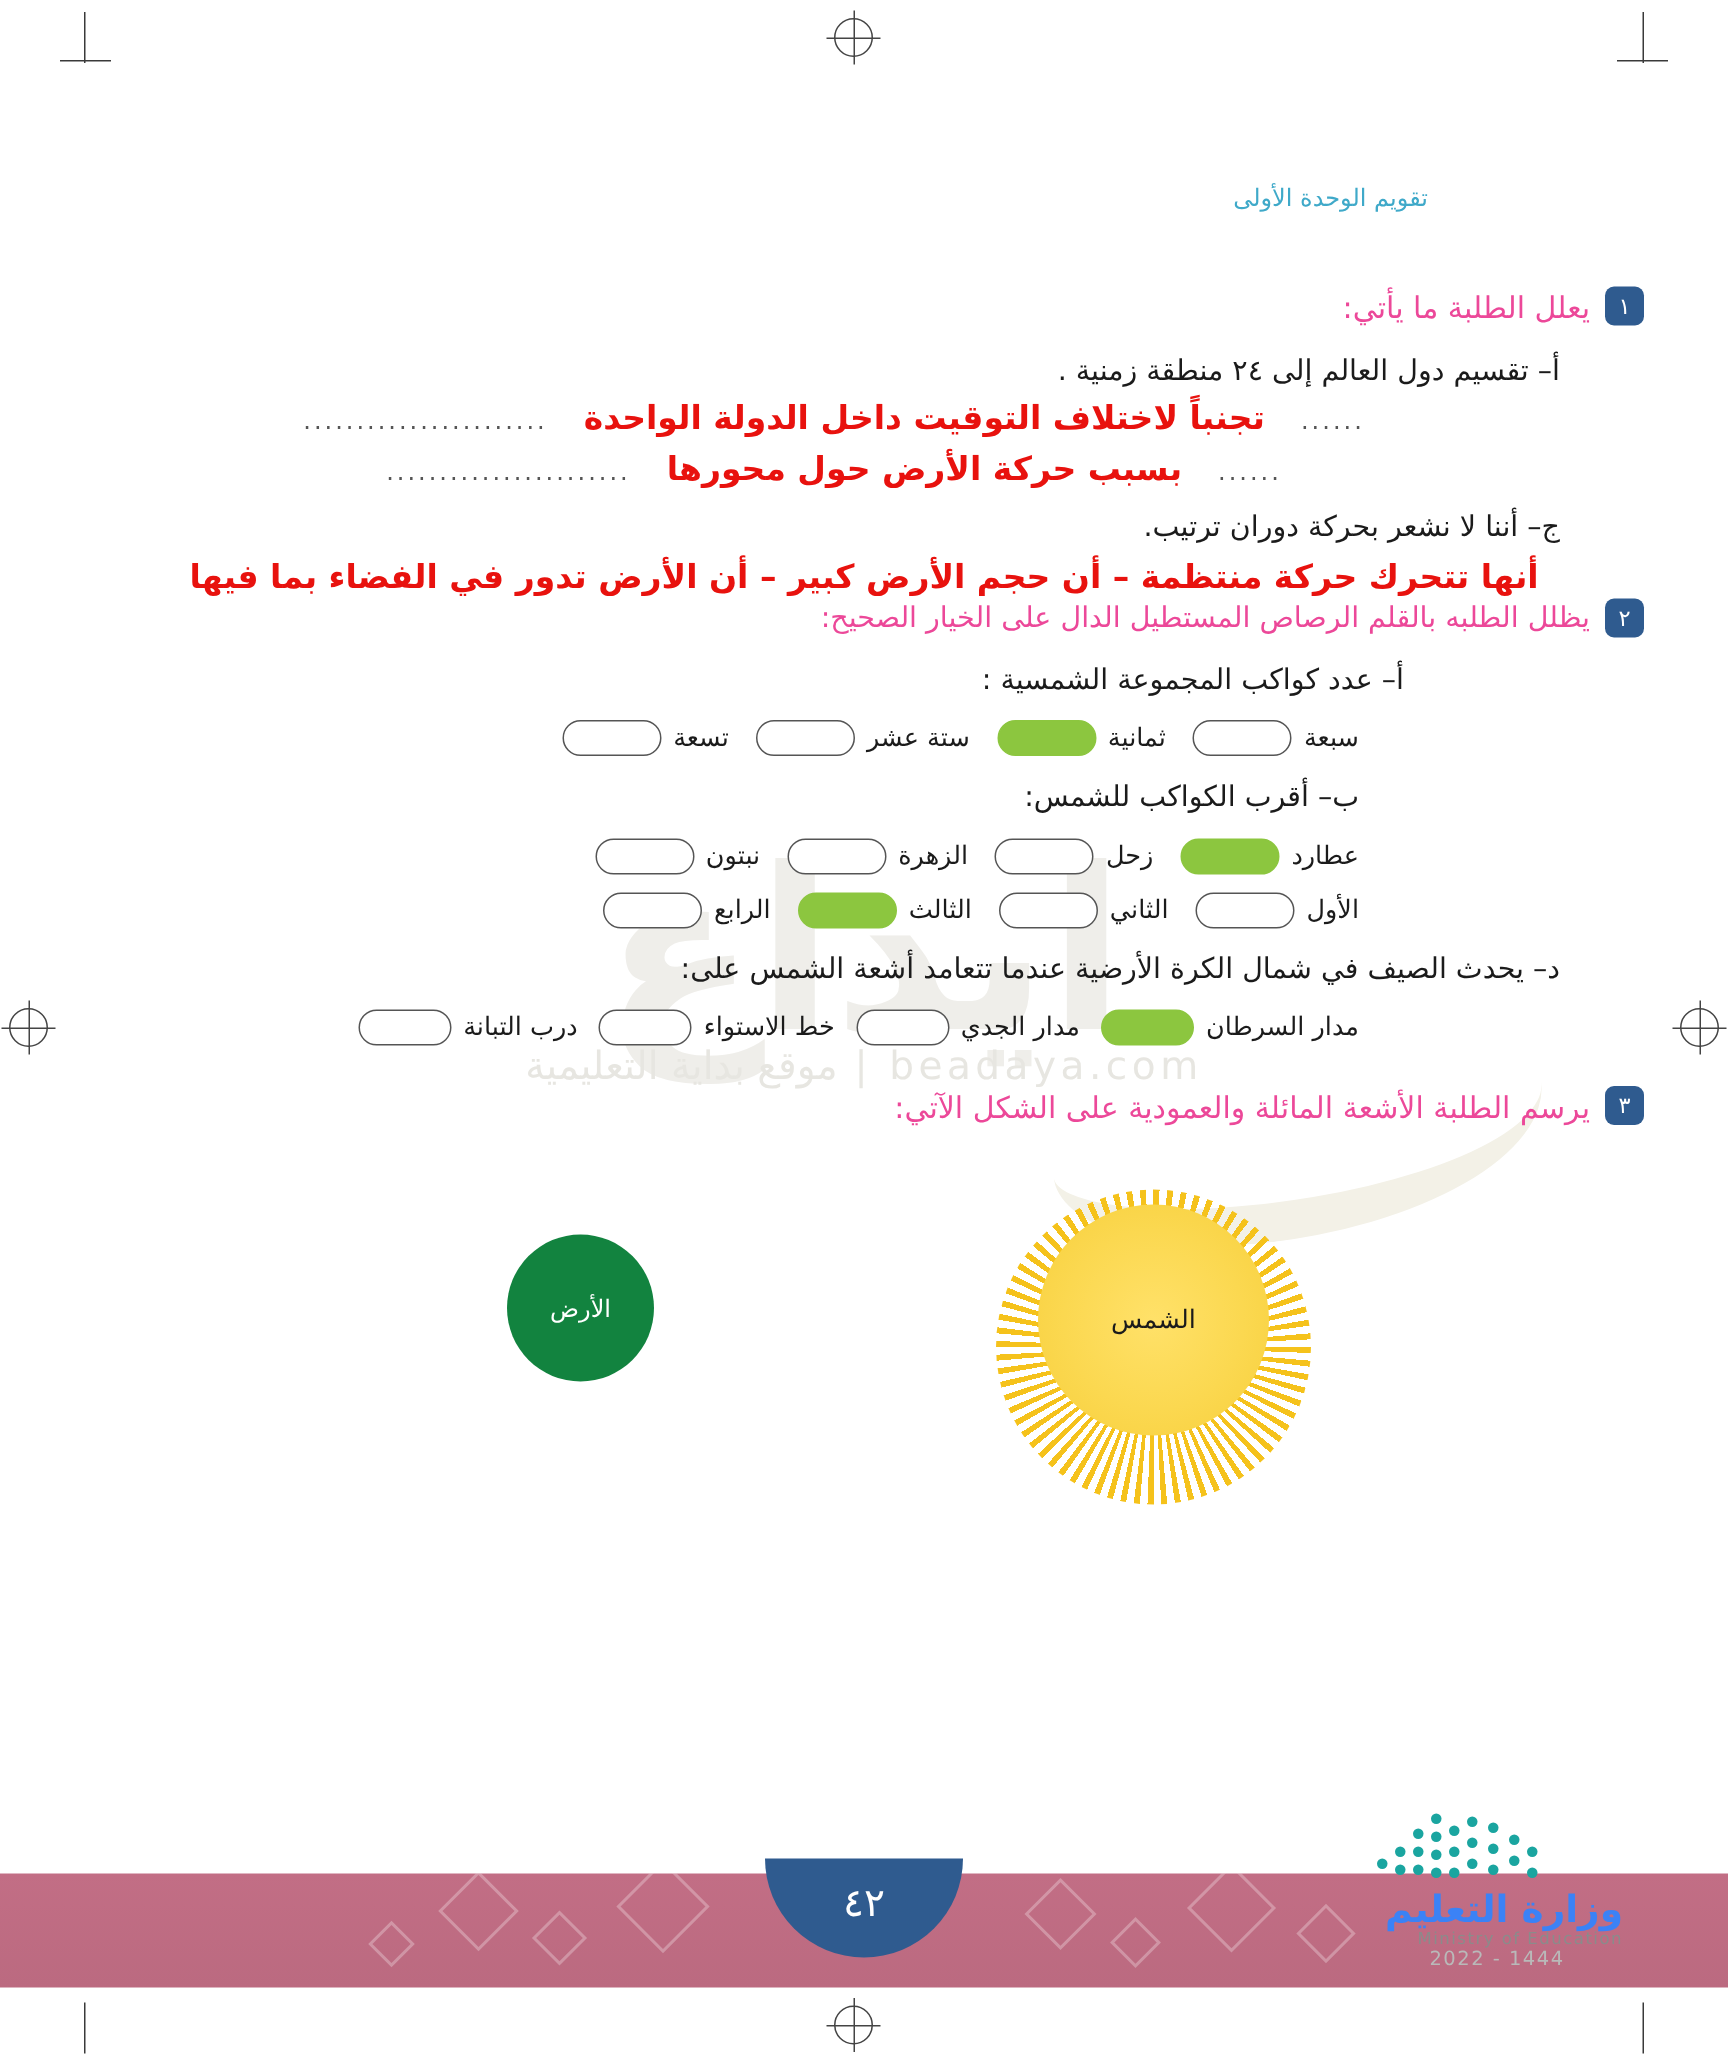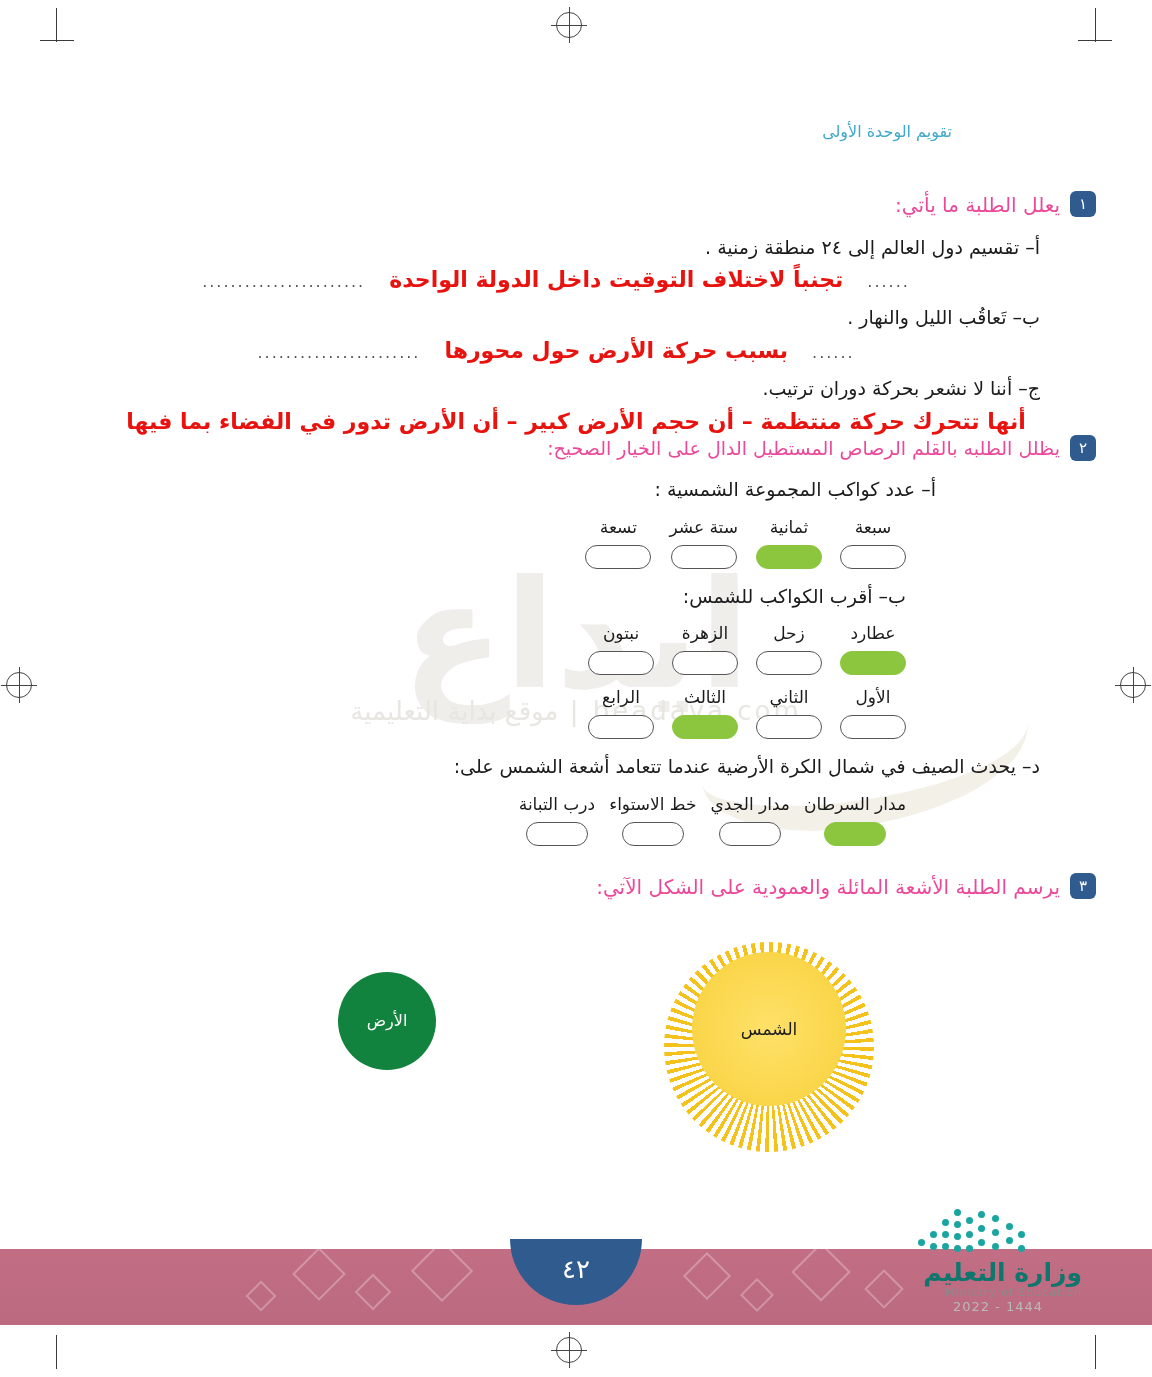--- a/index.html
+++ b/index.html
@@ -160,21 +160,21 @@
     display: flex;
     flex-direction: row;
     justify-content: flex-start;
     align-items: center;
     gap: 18px;
     margin: 12px 0 0 0;
     padding-right: 110px;
   }
   .opt {
     display: flex;
-    flex-direction: column;
+    flex-direction: row;
     align-items: center;
     gap: 8px;
   }
   .bubble {
     width: 66px;
     height: 24px;
     border: 1.3px solid #555;
     border-radius: 12px;
     background: #ffffff;
     box-sizing: border-box;
@@ -291,21 +291,21 @@
   }
   .moe-dots i {
     position: absolute;
     width: 7px; height: 7px;
     border-radius: 50%;
     background: #1aa5a0;
     display: block;
   }
   .moe-ar {
     font-size: 25px;
-    color: #0f766e;
+    color: #3b82f6;
     font-weight: bold;
     letter-spacing: 1px;
   }
   .moe-en {
     font-size: 11px;
     color: #8b8b8b;
     letter-spacing: 1px;
     direction: ltr;
   }
   .moe-yr {
@@ -348,21 +348,20 @@
       <div class="qtext">يعلل الطلبة ما يأتي:</div>
     </div>
 
     <div class="sub">أ– تقسيم دول العالم إلى ٢٤ منطقة زمنية .</div>
     <div class="answer-line">
       <span class="dots">......</span>
       <span class="answer">تجنباً لاختلاف التوقيت داخل الدولة الواحدة</span>
       <span class="dots">.......................</span>
     </div>
 
-    <div class="sub" style="margin-top:6px;">ب– تَعاقُب الليل والنهار .</div>
     <div class="answer-line">
       <span class="dots">......</span>
       <span class="answer">بسبب حركة الأرض حول محورها</span>
       <span class="dots">.......................</span>
     </div>
 
     <div class="sub" style="margin-top:6px;">ج– أننا لا نشعر بحركة دوران ترتيب.</div>
     <div class="answer-block">أنها تتحرك حركة منتظمة – أن حجم الأرض كبير – أن الأرض تدور في الفضاء بما فيها</div>
 
     <div class="qrow" style="margin-top:-4px;">

